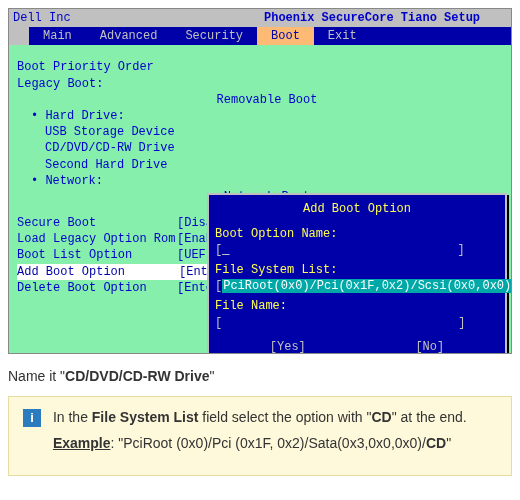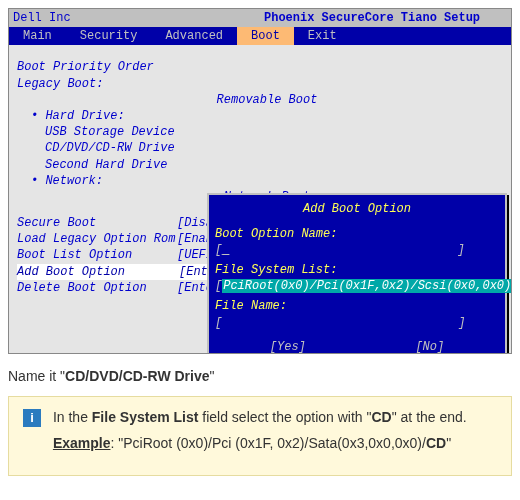--- a/index.html
+++ b/index.html
@@ -26,35 +26,35 @@
     display: flex;
     background: #c0c0c0;
     color: #0000cc;
   }
   .title-left { flex: 1; padding: 1px 4px; }
   .title-right { flex: 1; padding: 1px 4px; font-weight: bold; }
   .menu-bar {
     display: flex;
     background: #0000a8;
     color: #c0c0c0;
+    margin-left: 20px;
   }
   .menu-item {
     padding: 1px 14px;
     cursor: pointer;
   }
   .menu-item.active {
     background: #fdba74;
     color: #0000a8;
   }
   .body-area {
     position: relative;
     padding: 6px 8px;
-    background: #e5e5e5;
+    background: #86efac;
     height: 312px;
-    font-style: italic;
   }
   .section-title { color: #0000cc; }
   .indent1 { padding-left: 14px; color: #0000cc; text-align: center; }
   .bullet { padding-left: 14px; color: #0000cc; }
   .indent2 { padding-left: 28px; color: #0000cc; }
   .settings-row {
     display: flex;
   }
   .settings-label { width: 160px; color: #0000cc; }
   .settings-label.selected { background: #fff; color: #0000a8; }
@@ -125,22 +125,22 @@
 </head>
 <body>
 
 <div class="bios-screen">
   <div class="title-bar">
     <div class="title-left">Dell Inc</div>
     <div class="title-right">Phoenix SecureCore Tiano Setup</div>
   </div>
   <div class="menu-bar">
     <div class="menu-item">Main</div>
+    <div class="menu-item">Advanced</div>
     <div class="menu-item">Security</div>
-    <div class="menu-item">Advanced</div>
     <div class="menu-item active">Boot</div>
     <div class="menu-item">Exit</div>
   </div>
   <div class="body-area">
     <div style="height:8px"></div>
     <div class="section-title">Boot Priority Order</div>
     <div class="section-title">Legacy Boot:</div>
     <div class="indent1">Removable Boot</div>
     <div class="bullet">• Hard Drive:</div>
     <div class="indent2">USB Storage Device</div>

